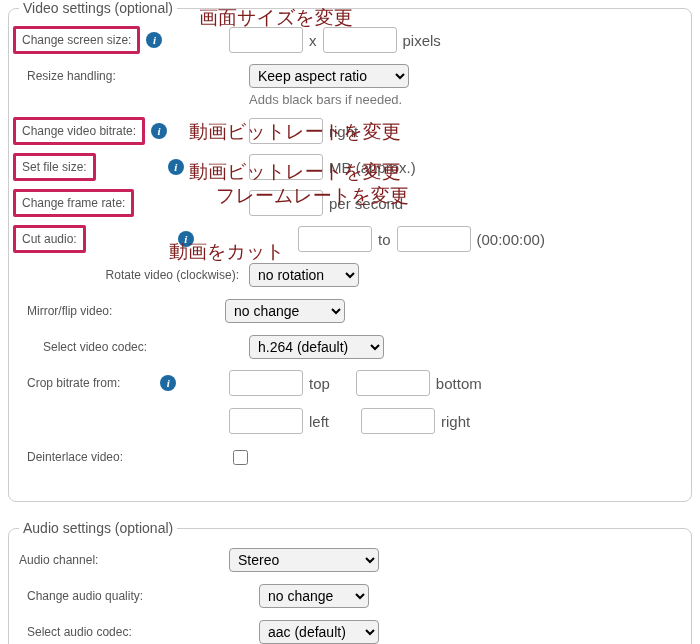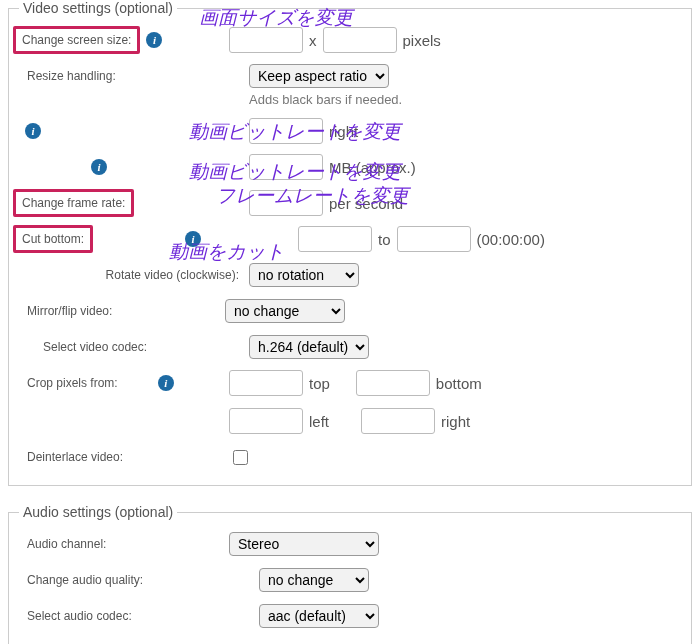--- a/index.html
+++ b/index.html
@@ -7,23 +7,23 @@
   body {
     width: 700px;
     font-family: "Helvetica Neue", Arial, sans-serif;
     font-size: 14px;
     color: #555;
     background: #fff;
     padding: 0 8px 8px 8px;
   }
   fieldset.group {
     border: 1px solid #ccc;
-    border-radius: 0;
+    border-radius: 8px;
     margin: 0 0 18px 0;
-    padding: 6px 10px 10px 10px;
+    padding: 6px 10px 26px 10px;
     position: relative;
   }
   fieldset.group > legend {
     font-size: 14px;
     color: #555;
     padding: 0 4px;
   }
   .row {
     display: flex;
     align-items: center;
@@ -79,27 +79,26 @@
     border: 1px solid #999;
     border-radius: 4px;
     background: #f2f2f2;
     font-size: 14px;
     padding: 0 4px;
   }
   input[type=checkbox] { width: 15px; height: 15px; }
   .unit, .sep { color: #555; font-size: 15px; }
   .annot {
     position: absolute;
-    color: #6d28d9;
+    color: #7f1d1d;
     font-size: 19px;
     font-weight: 400;
     white-space: nowrap;
     line-height: 1;
     z-index: 5;
-    font-style: italic;
   }
   .hint {
     font-size: 13px;
     color: #777;
     margin-left: 190px;
   }
 </style>
 </head>
 <body>
 
@@ -121,43 +120,49 @@
       <input class="txt" style="">
       <span class="unit">pixels</span>
     </div>
   </div>
 
   <div class="row">
     <div class="label-cell">
       <span class="label-text" style="margin-left:8px;">Resize handling:</span>
     </div>
     <div class="field-cell" style="margin-left:40px;">
-      <select class="sel" style="width:140px;">
+      <select class="sel" style="width:160px;">
         <option>Keep aspect ratio</option>
       </select>
     </div>
   </div>
   <div class="hint" style="margin-left:230px; margin-top:-2px; margin-bottom:6px;">Adds black bars if needed.</div>
 
   <span class="annot" style="top:106px; left:180px;">動画ビットレートを変更</span>
 
   <div class="row">
     <div class="label-cell">
+      <span class="highlight-box">
+        <span class="label-text">Change video bitrate:</span>
+      </span>
       <span class="info-icon">i</span>
     </div>
     <div class="field-cell" style="margin-left:40px;">
       <input class="txt" style="">
       <span class="unit">right</span>
     </div>
   </div>
 
   <span class="annot" style="top:146px; left:180px;">動画ビットレートを変更</span>
 
   <div class="row">
     <div class="label-cell">
+      <span class="highlight-box">
+        <span class="label-text">Set file size:</span>
+      </span>
       <span class="info-icon" style="margin-left:72px;">i</span>
     </div>
     <div class="field-cell" style="margin-left:40px;">
       <input class="txt" style="">
       <span class="unit">MB (approx.)</span>
     </div>
   </div>
 
   <span class="annot" style="top:170px; left:200px;margin-left:7px;">フレームレートを変更</span>
 
@@ -171,21 +176,21 @@
       <input class="txt" style="">
       <span class="unit">per second</span>
     </div>
   </div>
 
   <span class="annot" style="top:226px; left:160px;">動画をカット</span>
 
   <div class="row">
     <div class="label-cell">
       <span class="highlight-box">
-        <span class="label-text">Cut bottom:</span>
+        <span class="label-text">Cut audio:</span>
       </span>
       <span class="info-icon" style="margin-left:92px;">i</span>
     </div>
     <div class="field-cell" style="margin-left:89px;">
       <input class="txt" style="">
       <span class="sep">to</span>
       <input class="txt" style="">
       <span class="unit">(00:00:00)</span>
     </div>
   </div>
@@ -210,29 +215,29 @@
         <option>no change</option>
       </select>
     </div>
   </div>
 
   <div class="row">
     <div class="label-cell">
       <span class="label-text" style="margin-left:24px;">Select video codec:</span>
     </div>
     <div class="field-cell" style="margin-left:40px;">
-      <select class="sel" style="width:120px;">
+      <select class="sel" style="width:135px;">
         <option>h.264 (default)</option>
       </select>
     </div>
   </div>
 
   <div class="row">
     <div class="label-cell">
-      <span class="label-text" style="margin-left:8px;">Crop pixels from:</span>
+      <span class="label-text" style="margin-left:8px;">Crop bitrate from:</span>
       <span class="info-icon" style="margin-left:40px;">i</span>
     </div>
     <div class="field-cell" style="margin-left:20px;">
       <input class="txt" style="">
       <span class="unit">top</span>
       <span style="width:14px;"></span>
       <input class="txt" style="">
       <span class="unit">bottom</span>
     </div>
   </div>
@@ -254,21 +259,21 @@
       <input type="checkbox" style="">
     </div>
   </div>
 </fieldset>
 
 <fieldset class="group">
   <legend>Audio settings (optional)</legend>
 
   <div class="row">
     <div class="label-cell" style="width:210px;">
-      <span class="label-text" style="margin-left:8px;">Audio channel:</span>
+      <span class="label-text" style="">Audio channel:</span>
     </div>
     <div class="field-cell">
       <select class="sel" style="width:150px;">
         <option>Stereo</option>
       </select>
     </div>
   </div>
 
   <div class="row">
     <div class="label-cell" style="width:210px;">

